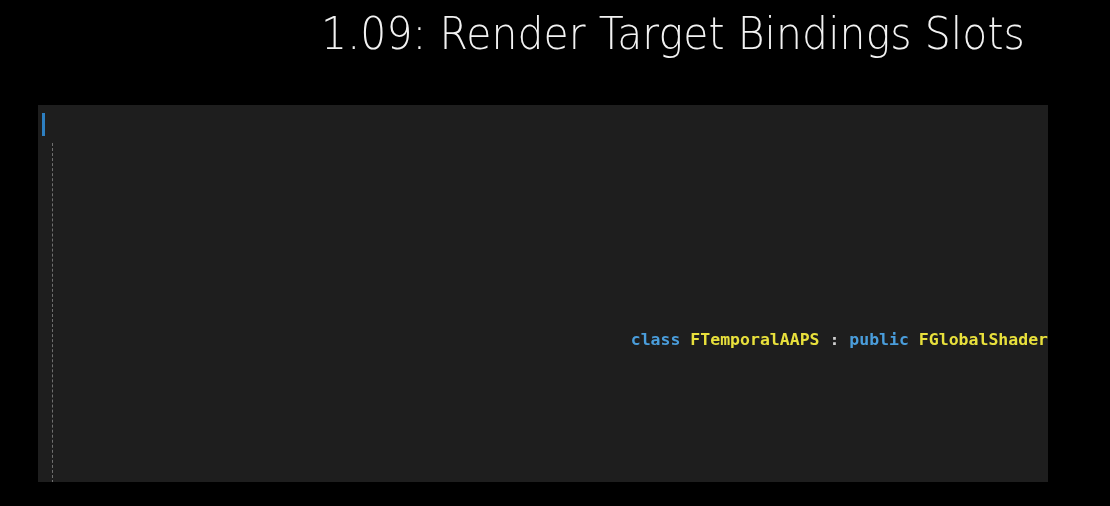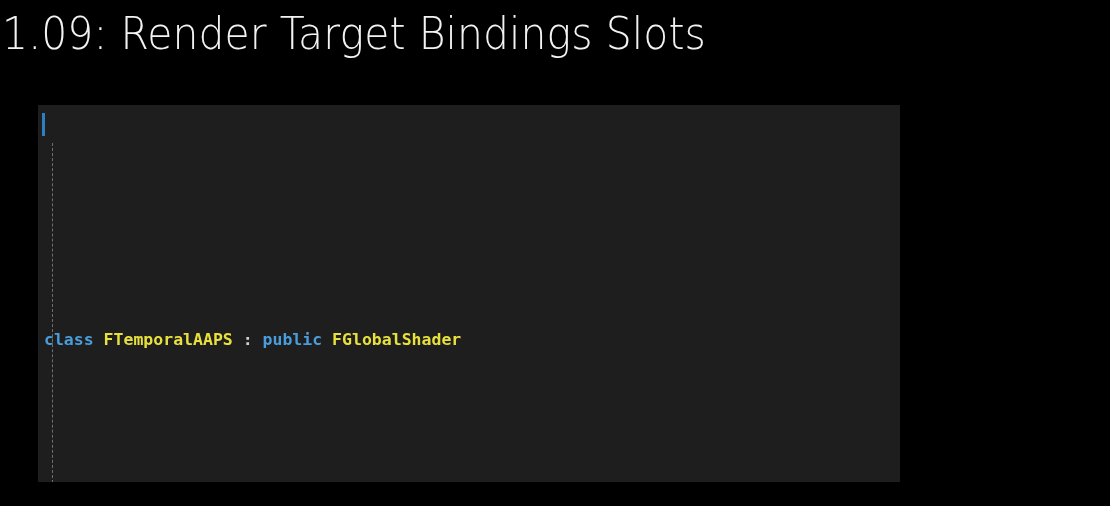--- a/index.html
+++ b/index.html
@@ -11,20 +11,21 @@
     width: 1110px;
     height: 506px;
     overflow: hidden;
     font-family: "Liberation Sans", sans-serif;
   }
   .slide {
     position: relative;
     width: 1110px;
     height: 506px;
     background: #000000;
+    text-align: right;
   }
   .slide-title {
     position: absolute;
     left: 2px;
     top: 4px;
     width: 1100px;
     height: 62px;
     line-height: 60px;
     color: #f2f2f2;
     font-family: "DejaVu Sans", sans-serif;
@@ -36,21 +37,21 @@
     -webkit-font-smoothing: antialiased;
     transform: scaleX(0.93);
     transform-origin: left center;
   }
 
   
   .code-panel {
     position: absolute;
     left: 38px;
     top: 105px;
-    width: 862px;
+    width: 1010px;
     height: 377px;
     background: #1e1e1e;
     overflow: hidden;
   }
   .code-inner {
     position: relative;
     width: 100%;
     height: 100%;
     font-family: "DejaVu Sans Mono", monospace;
     font-size: 16.5px;

